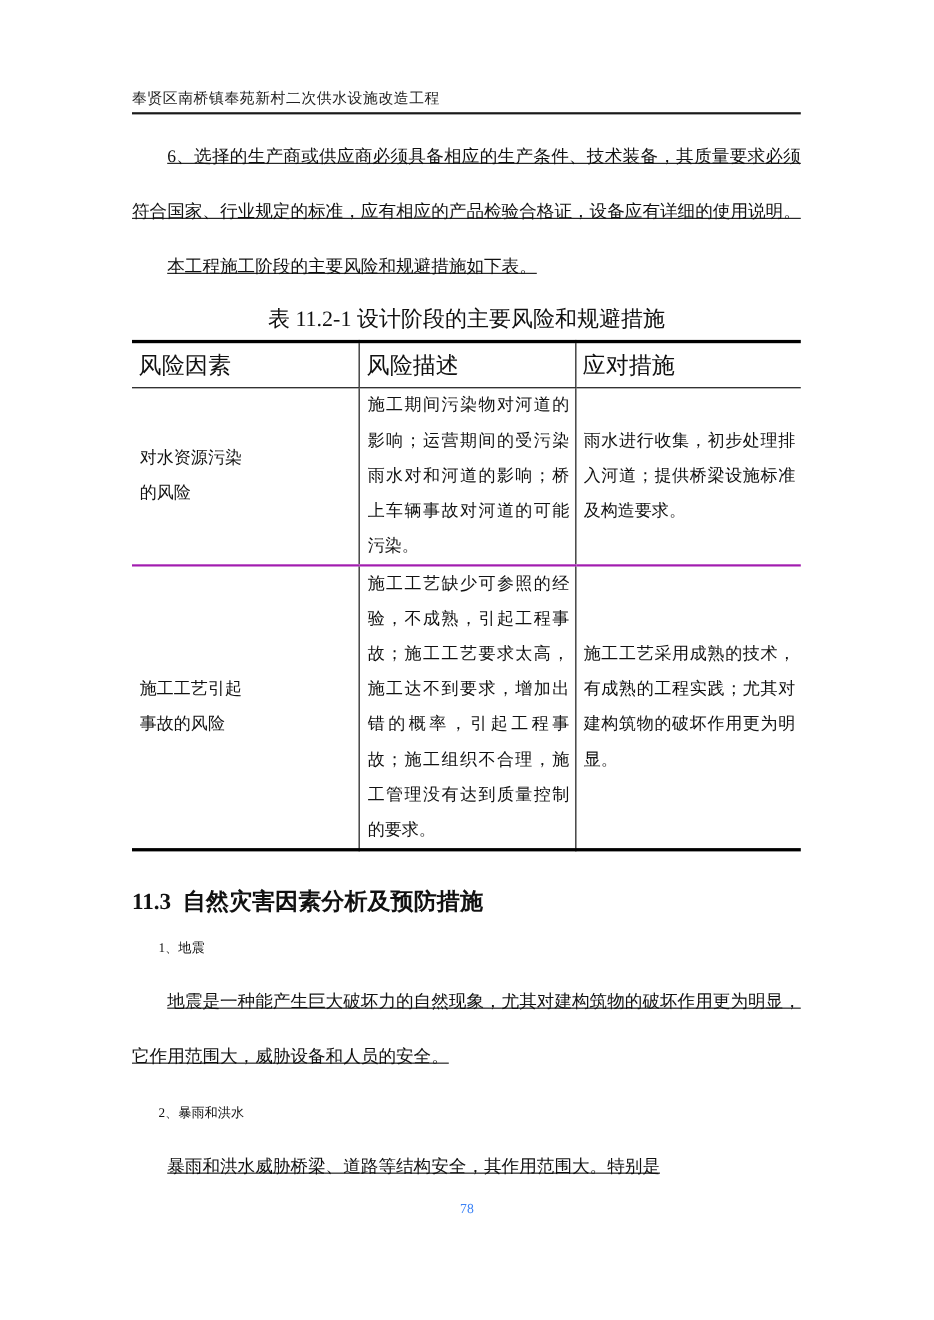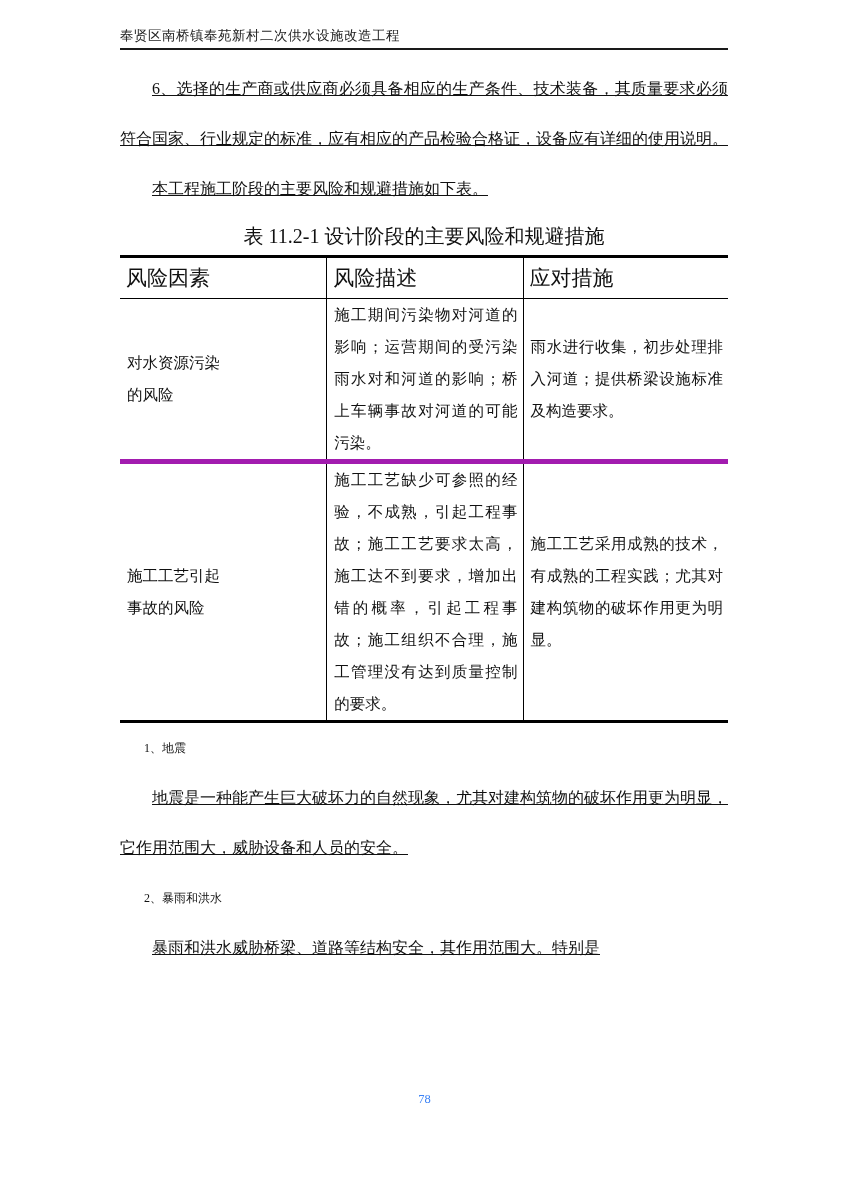--- a/index.html
+++ b/index.html
@@ -16,21 +16,21 @@
     font-family: "Liberation Serif", "DejaVu Serif", serif;
     color: #111111;
   }
   .content {
     position: absolute;
     left: 120px;
     top: 0;
     width: 608px;
   }
   .doc-header {
-    padding-top: 26px;
+    padding-top: 80px;
     padding-bottom: 3px;
     border-bottom: 2px solid #1a1a1a;
     font-size: 13.5px;
     line-height: 19px;
     letter-spacing: 0.5px;
     color: #222;
   }
   .para {
     font-size: 16px;
     line-height: 50px;
@@ -80,21 +80,21 @@
     text-align: justify;
     text-justify: inter-ideograph;
   }
   table.risk-table th:nth-child(2),
   table.risk-table th:nth-child(3),
   table.risk-table td:nth-child(2),
   table.risk-table td:nth-child(3) {
     border-left: 1px solid #000;
   }
   table.risk-table tbody tr:first-child td {
-    border-bottom: 5px solid #a21caf;
+    border-bottom: 2px solid #a21caf;
   }
   table.risk-table tbody tr:nth-child(1) { height: 131px; }
   table.risk-table tbody tr:nth-child(2) { height: 235px; }
   .cell-factor {
     white-space: pre-line;
     text-align: left;
   }
   .heading-natural-disaster { margin-top: 28px; }
   .list-item {
     font-size: 12px;
@@ -151,20 +151,21 @@
           </tr>
           <tr>
             <td class="cell-factor">施工工艺引起
 事故的风险</td>
             <td>施工工艺缺少可参照的经验，不成熟，引起工程事故；施工工艺要求太高，施工达不到要求，增加出错的概率，引起工程事故；施工组织不合理，施工管理没有达到质量控制的要求。</td>
             <td>施工工艺采用成熟的技术，有成熟的工程实践；尤其对建构筑物的破坏作用更为明显。</td>
           </tr>
         </tbody>
     </table>
 
+    <h2 class="heading heading-natural-disaster">11.3  自然灾害因素分析及预防措施</h2>
 
     <p class="list-item">1、地震</p>
 
     <p class="para">地震是一种能产生巨大破坏力的自然现象，尤其对建构筑物的破坏作用更为明显，它作用范围大，威胁设备和人员的安全。</p>
 
     <p class="list-item">2、暴雨和洪水</p>
 
     <p class="para">暴雨和洪水威胁桥梁、道路等结构安全，其作用范围大。特别是</p>
 
   </div>

